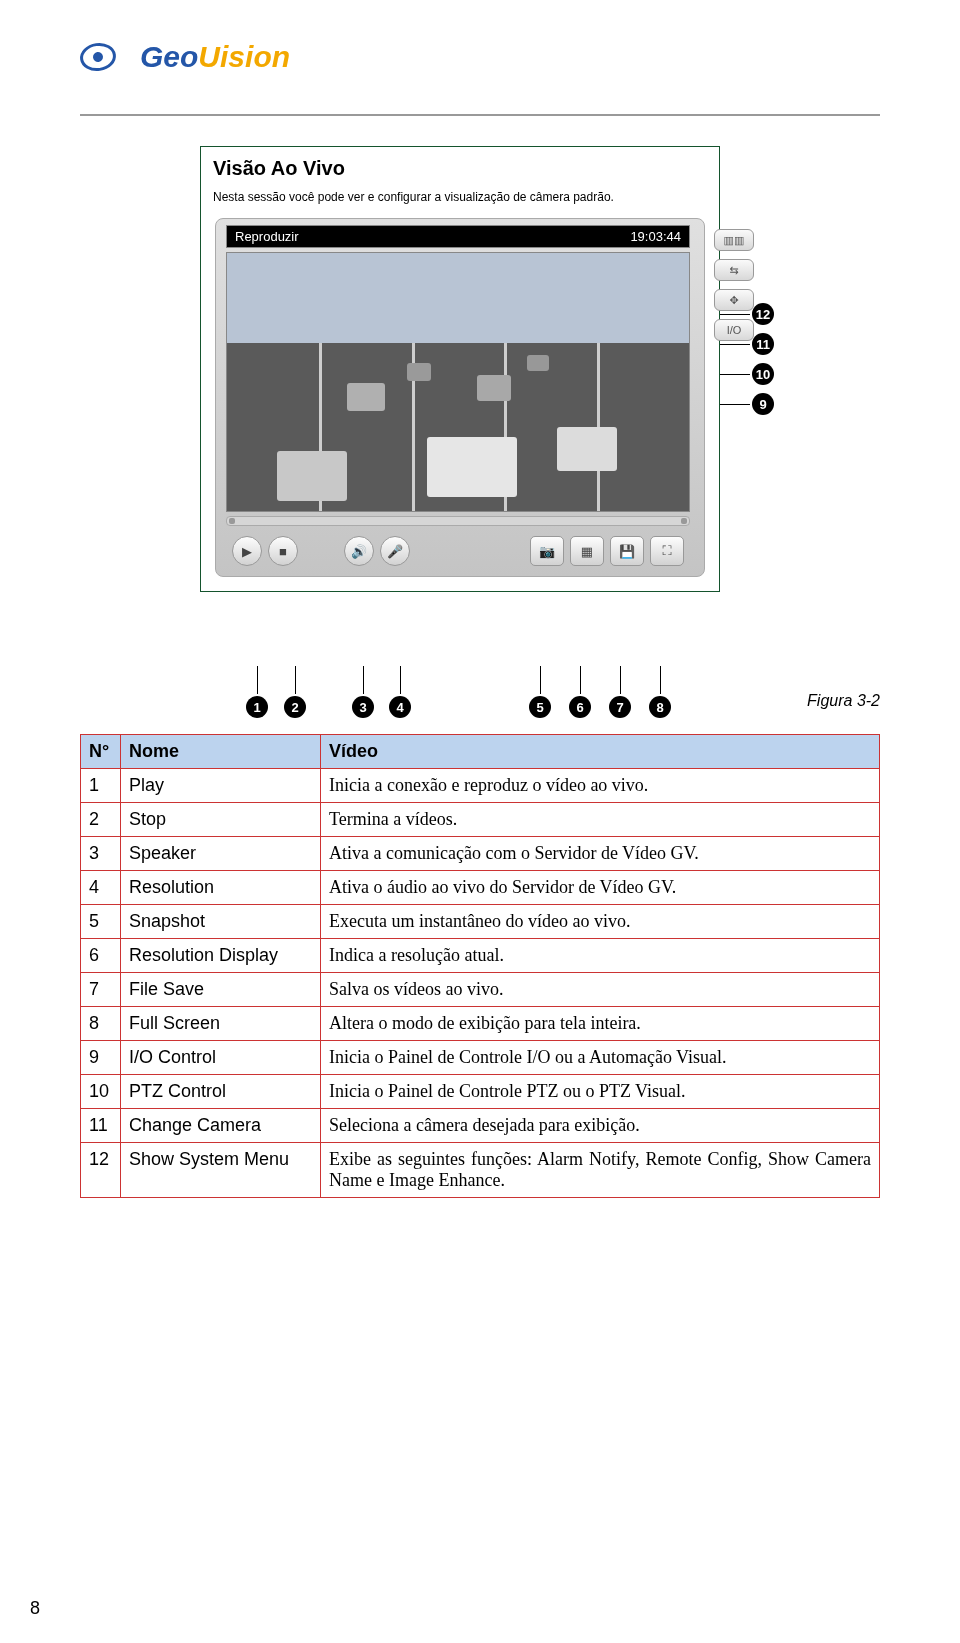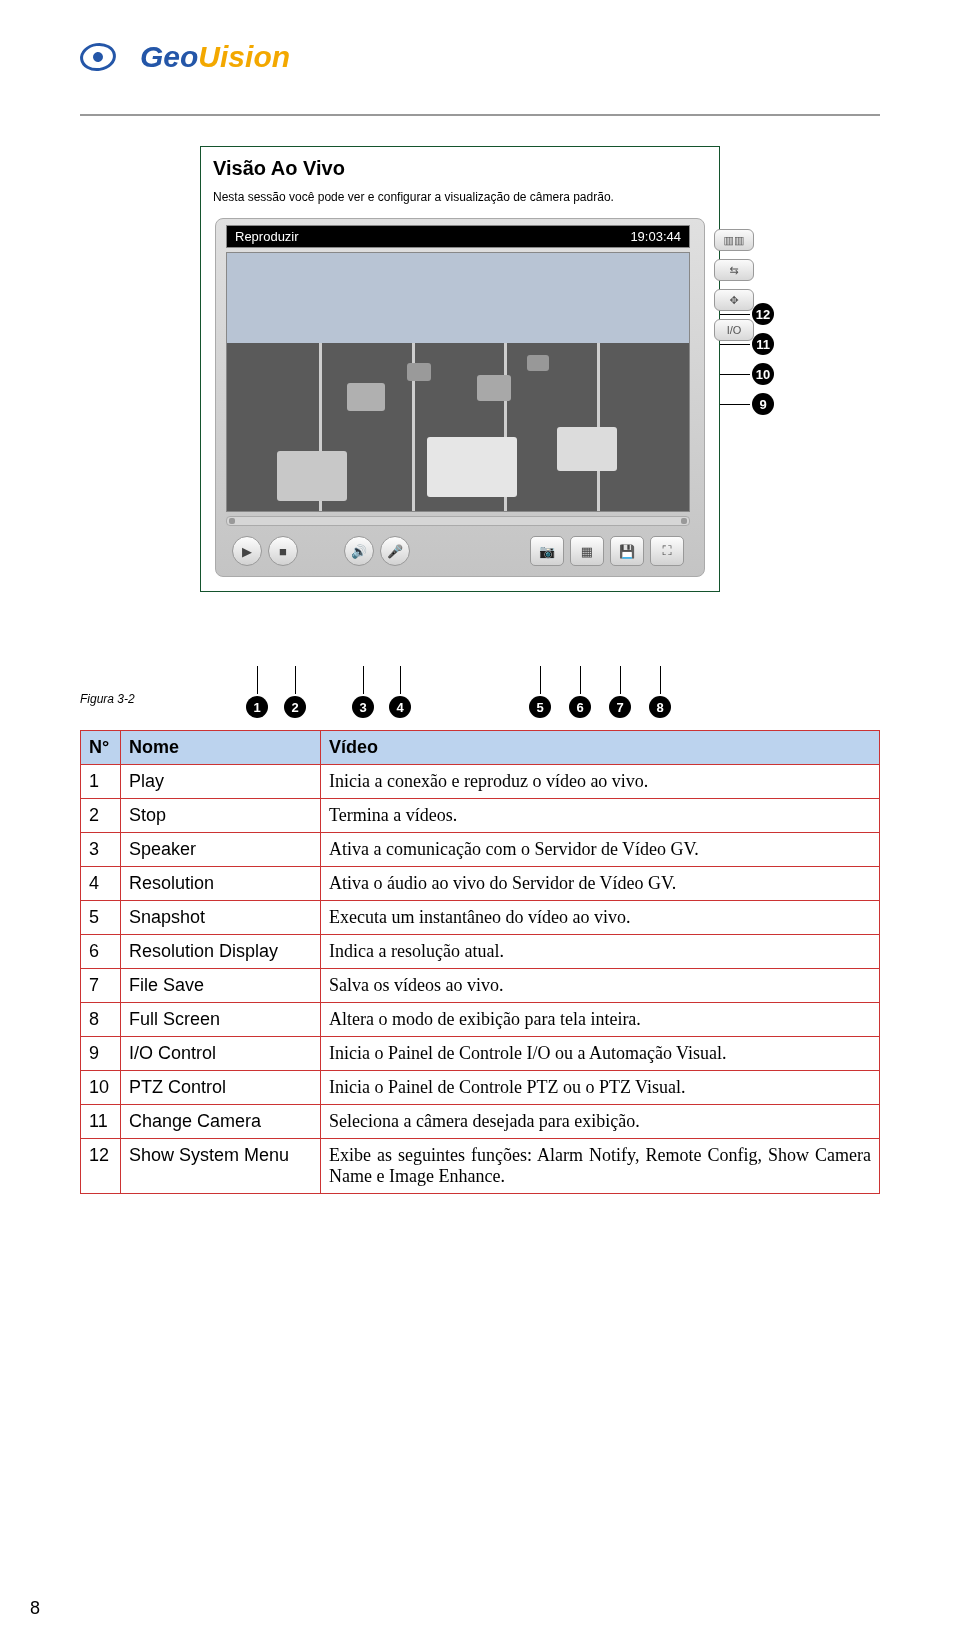--- a/index.html
+++ b/index.html
@@ -147,21 +147,21 @@
     background: #000; color: #fff;
     border-radius: 50%;
     font-size: 13px; font-weight: bold;
     display: flex; align-items: center; justify-content: center;
   }
   .callout-line {
     position: absolute;
     background: #000;
   }
 
-  .fig-caption { text-align: left; font-style: italic; font-size: 12px; margin: 20px 0 24px 0; }
+  .fig-caption { text-align: right; font-style: italic; font-size: 16px; margin: 20px 0 24px 0; }
 
   table.func {
     width: 100%;
     border-collapse: collapse;
     font-size: 18px;
   }
   table.func th, table.func td {
     border: 1px solid #c33;
     padding: 6px 8px;
     text-align: left;

